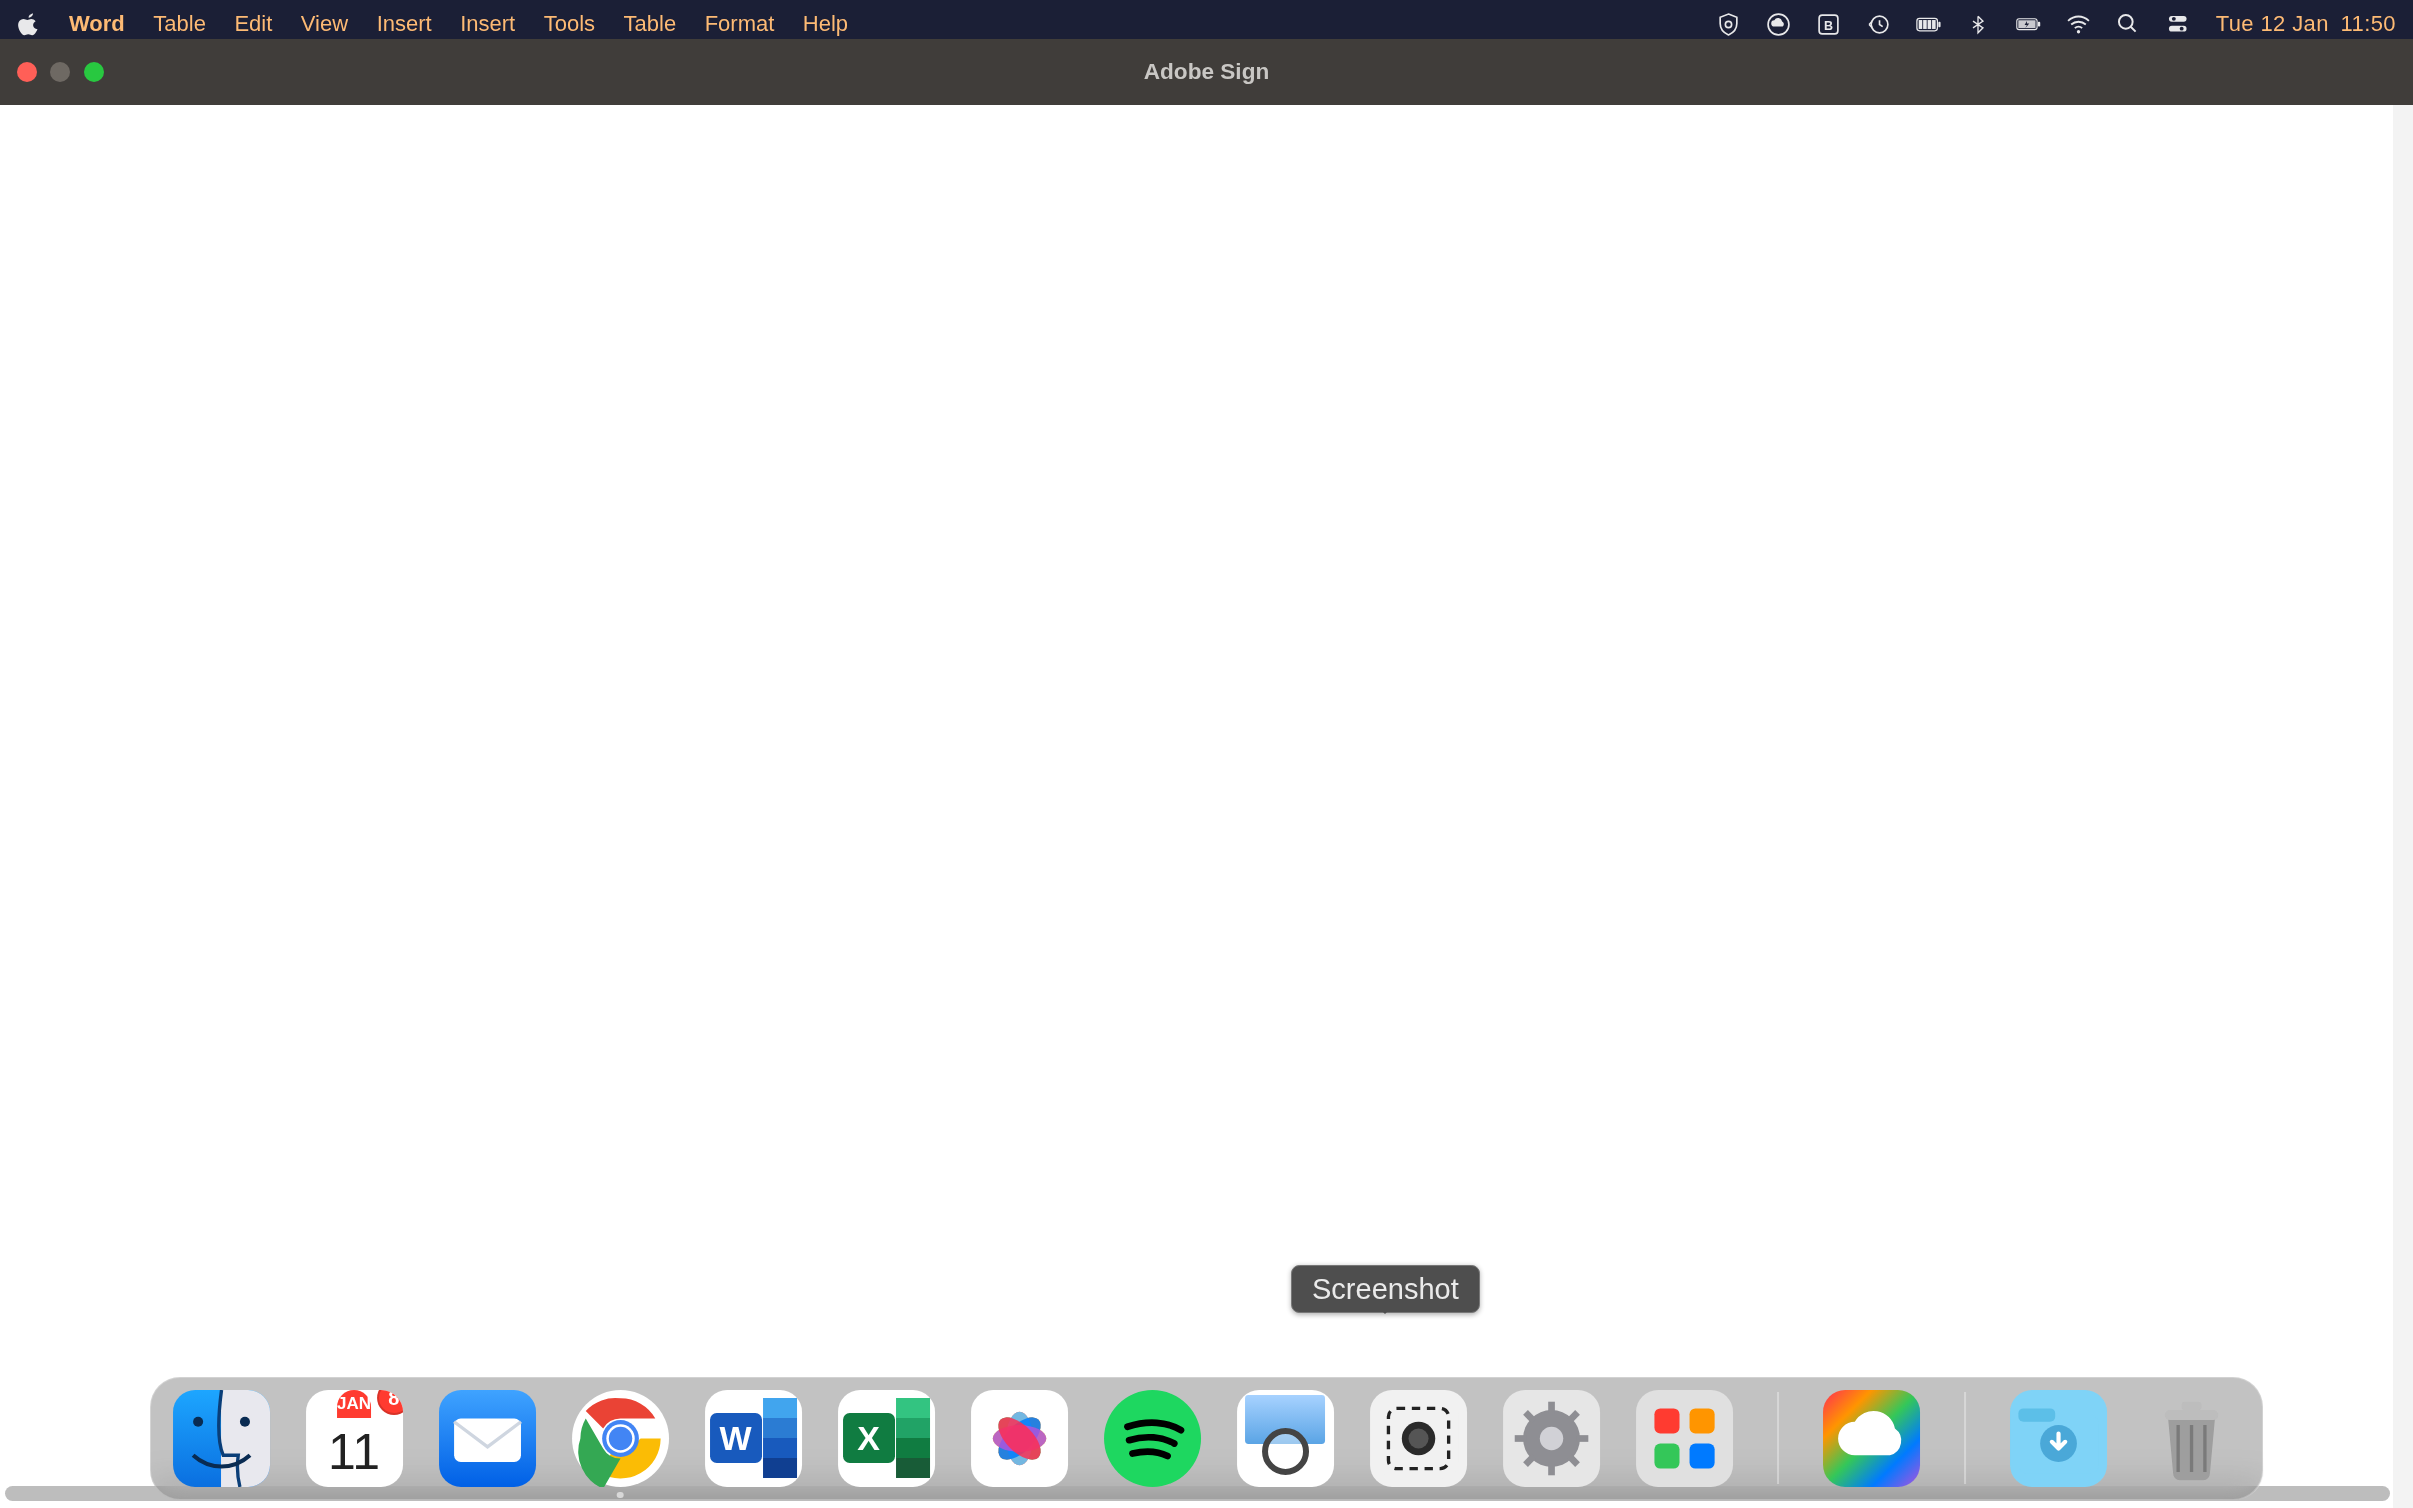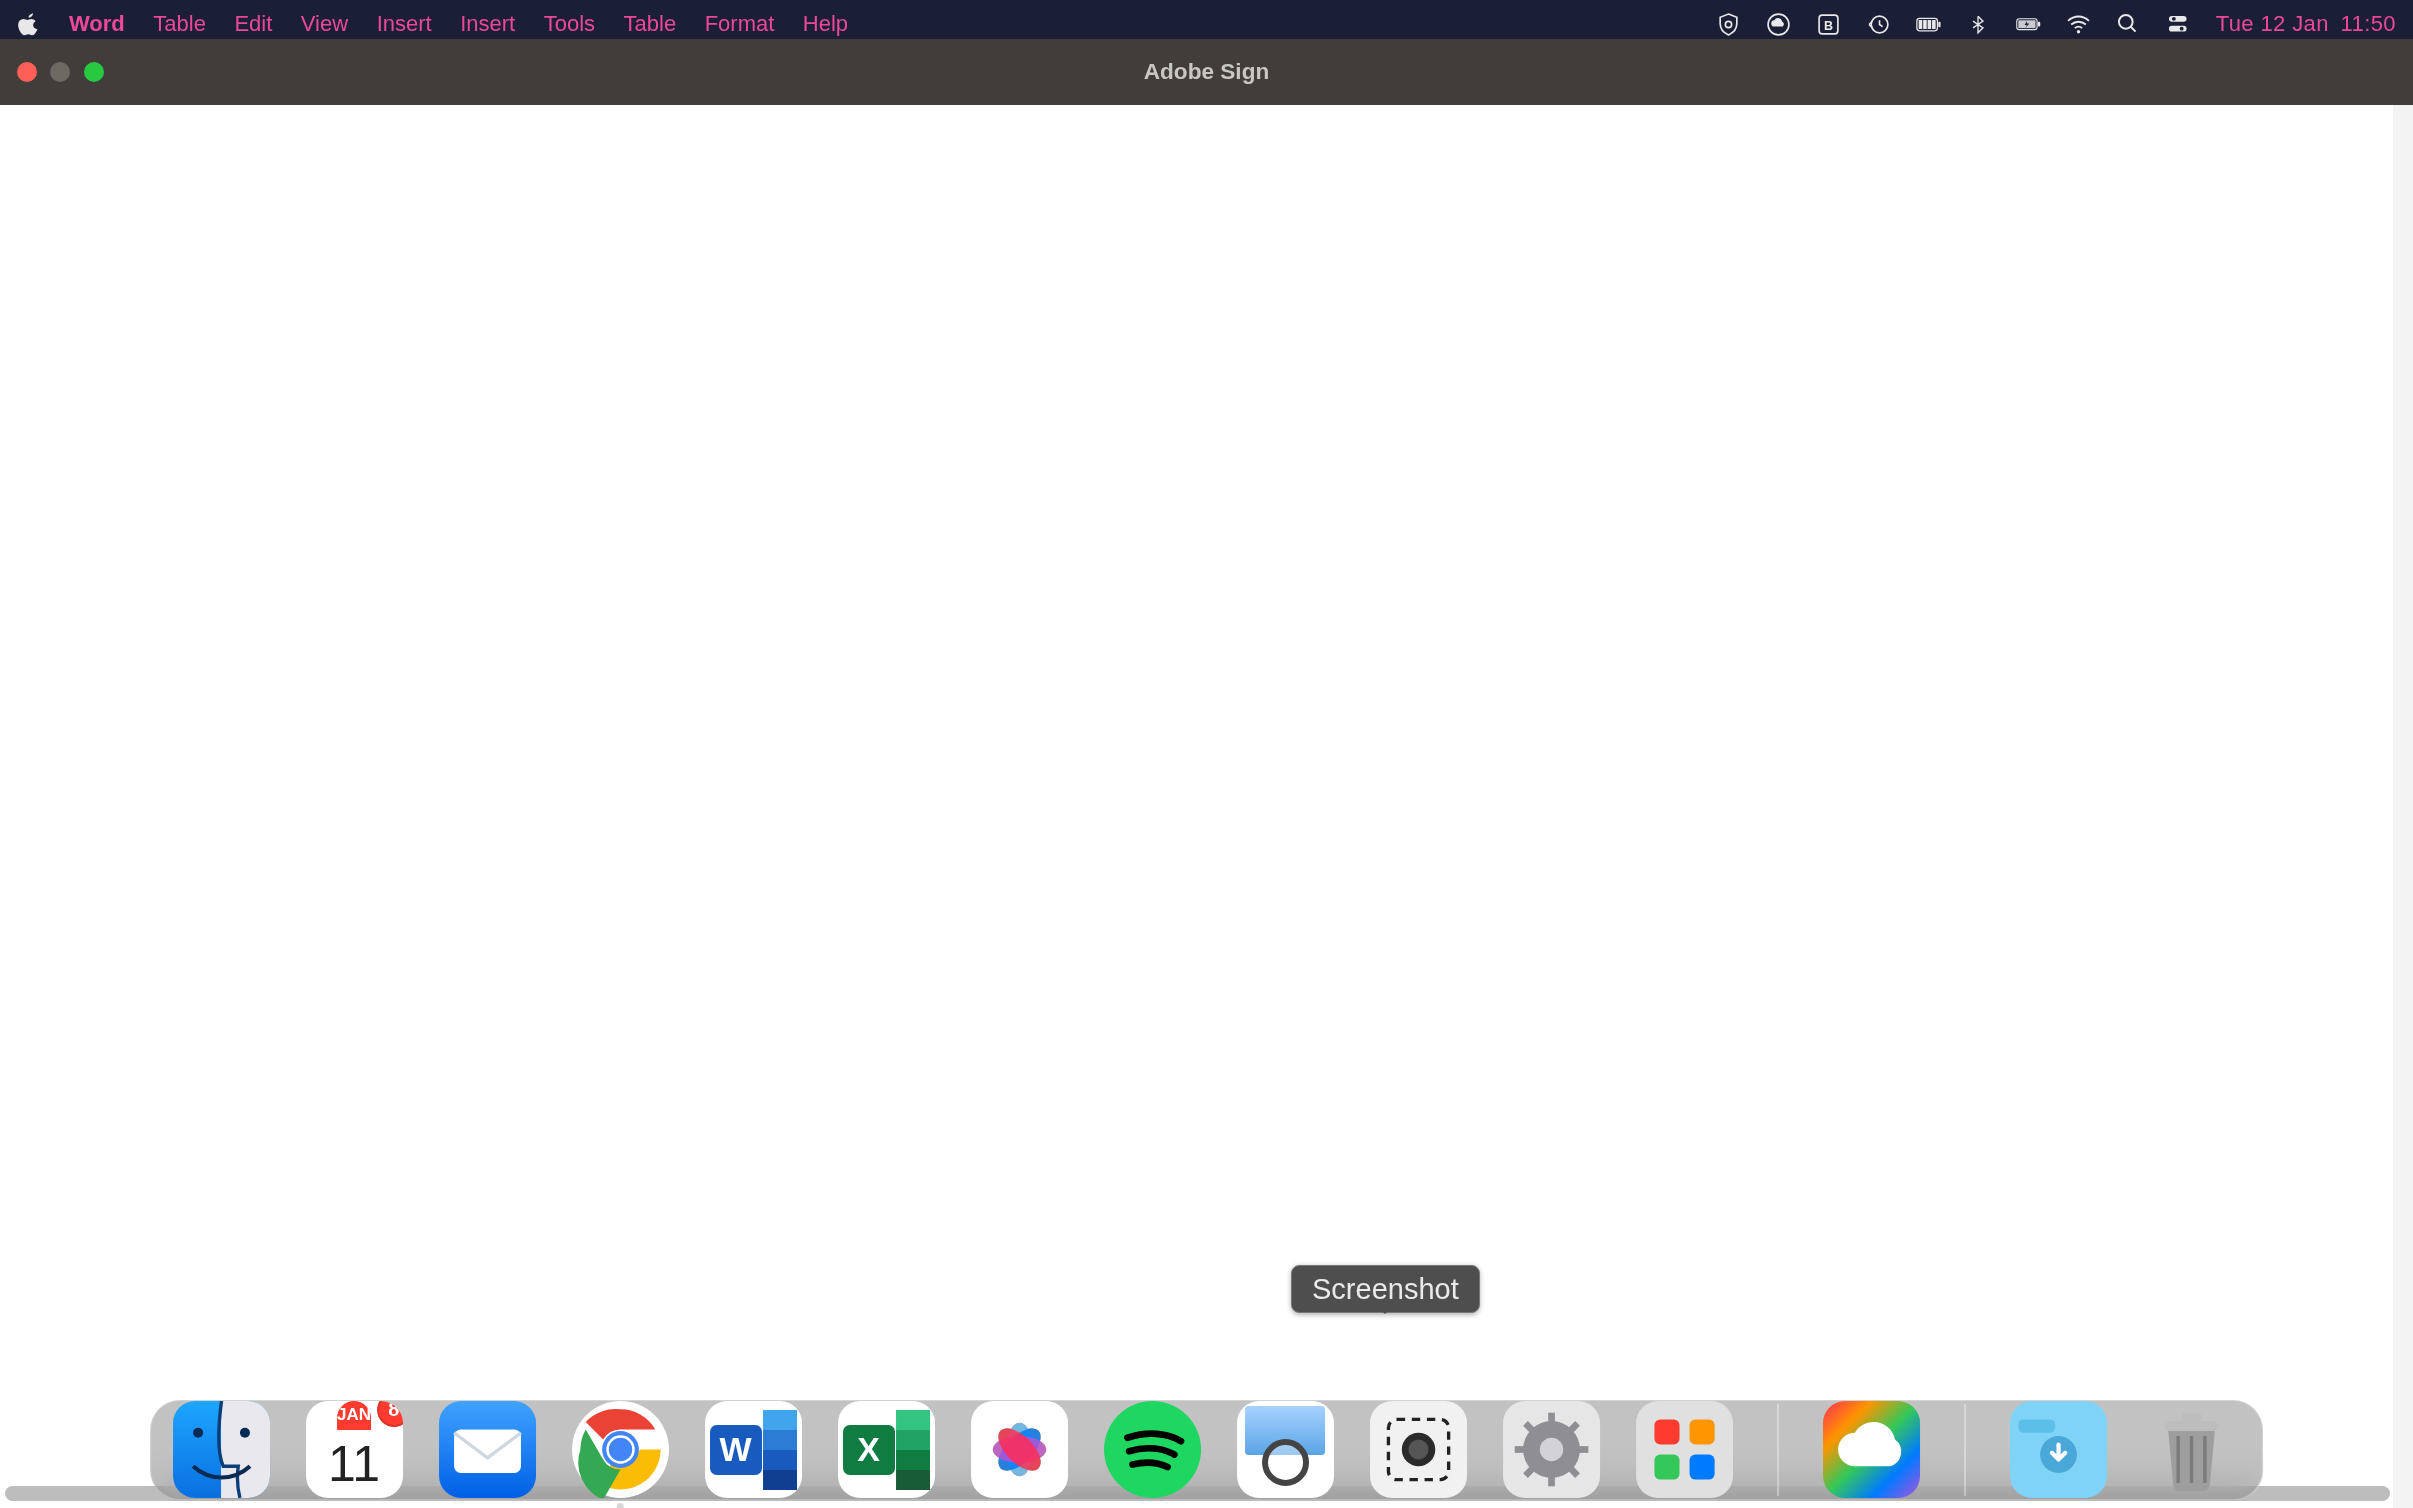--- a/index.html
+++ b/index.html
@@ -2,21 +2,21 @@
 <html style="font-size:13.4px"><head>
 <meta charset="utf-8">
 <style>
   * { margin: 0; padding: 0; box-sizing: border-box; }
   html, body { width: 2413px; height: 1508px; overflow: hidden; font-family: -apple-system, "Helvetica Neue", Arial, sans-serif; }
   body { background: linear-gradient(#2a0a0a, #3a1010); }
 
   
   .menubar {
     position: absolute; top: 0; left: 0; right: 0; height: 48px;
-    background: #1b1f36; color: #ec4899;
+    background: #1b1f36; color: #fdba74;
     display: flex; align-items: center; justify-content: space-between;
     padding: 0 17px; font-size: 22px; font-weight: 400;
   }
   .menubar-left { display: flex; align-items: center; gap: 28.5px; }
   .menubar-left .app-name { font-weight: 700; }
   .menubar-left .apple { width: 23.5px; height: 23.5px; display: flex; align-items: center; justify-content: center; }
   .menubar-right { display: flex; align-items: center; gap: 25px; }
   .menubar-right .status-icon { width: 25px; height: 25px; display: flex; align-items: center; justify-content: center; }
   .menubar-right .datetime { display: flex; gap: 11.7px; font-size: 22px; letter-spacing: 0.4px; }
 
@@ -56,21 +56,21 @@
     box-shadow: 0 1.7px 5px rgba(0,0,0,.3);
   }
   .tooltip::after {
     content: ""; position: absolute; left: 50%; bottom: -10px; transform: translateX(-50%);
     border: 8.4px solid transparent; border-top-color: #4e4e4e;
   }
 
   
   .dock-wrap {
     position: absolute; left: 50%; transform: translateX(-50%);
-    bottom: 8.4px; height: 100px; padding: 10px 22px;
+    bottom: 8.4px; height: 123px; padding: 10px 22px;
     background: rgba(80,80,80,0.35);
     border: 0.8px solid rgba(255,255,255,0.25);
     border-radius: 30px; backdrop-filter: blur(17px);
     display: flex; align-items: center; gap: 36px;
   }
   .dock-sep { width: 1.7px; height: 92px; background: rgba(255,255,255,0.35); margin: 0 8.4px; }
   .dock-item { position: relative; width: 97px; height: 97px; border-radius: 22px; display:flex; align-items:center; justify-content:center; }
   .dock-item .indicator {
     position: absolute; bottom: -11.7px; left: 50%; transform: translateX(-50%);
     width: 6.7px; height: 6.7px; border-radius: 50%; background: #d8d8d8;

